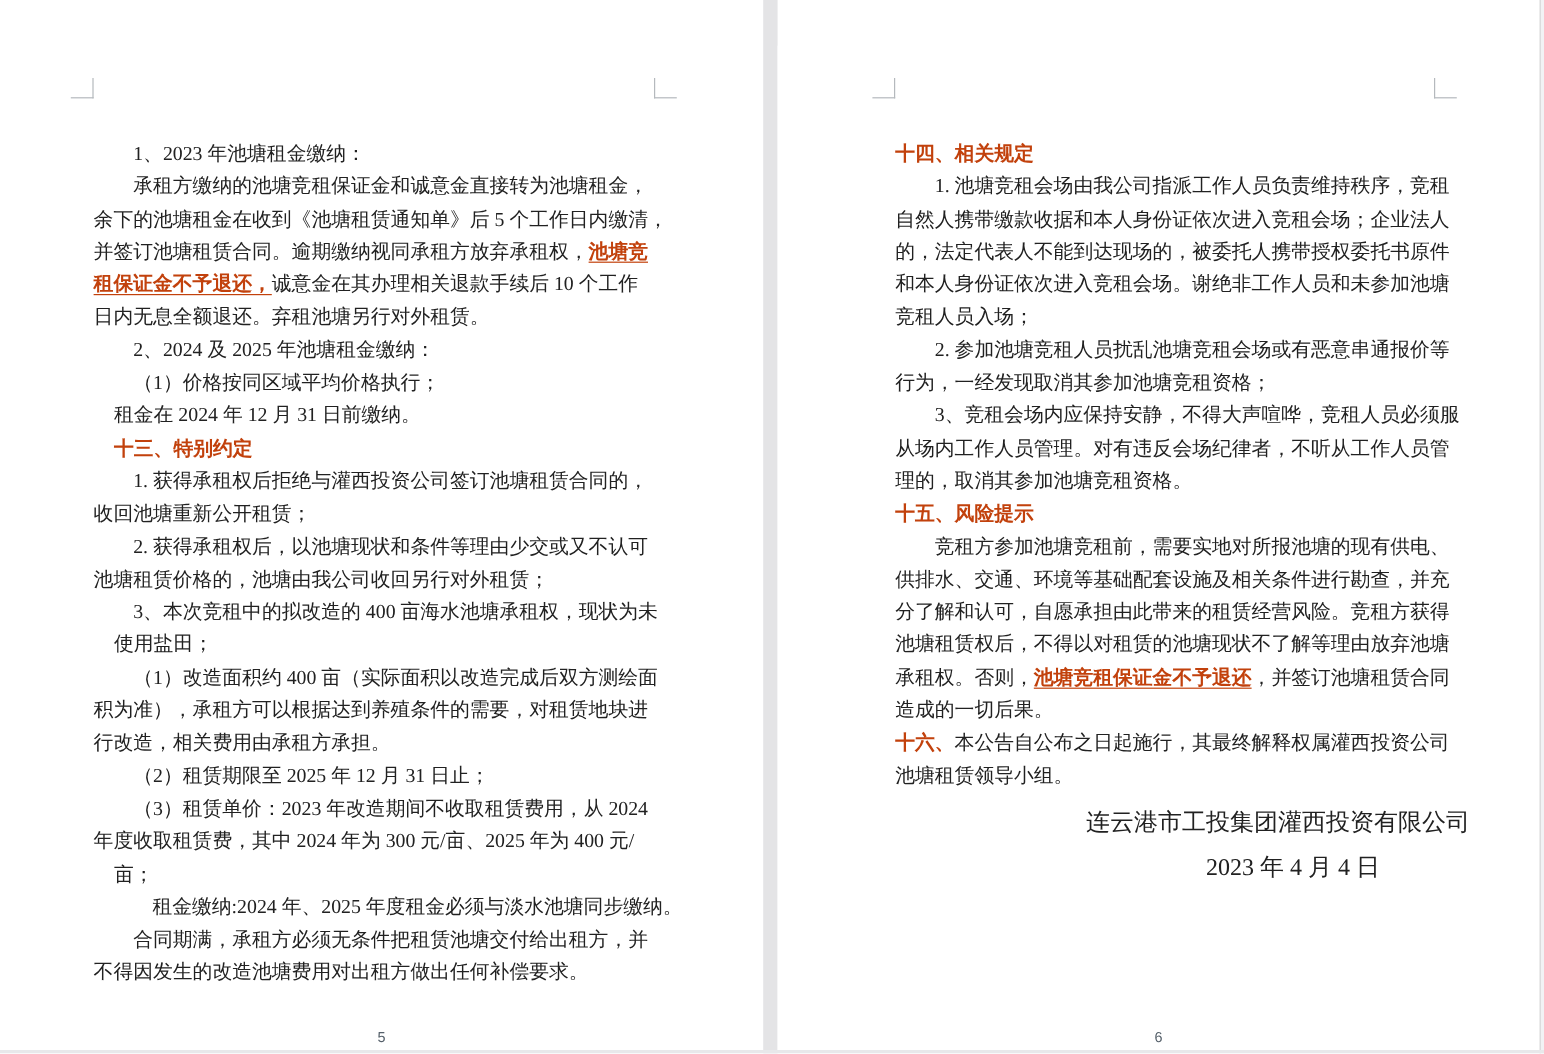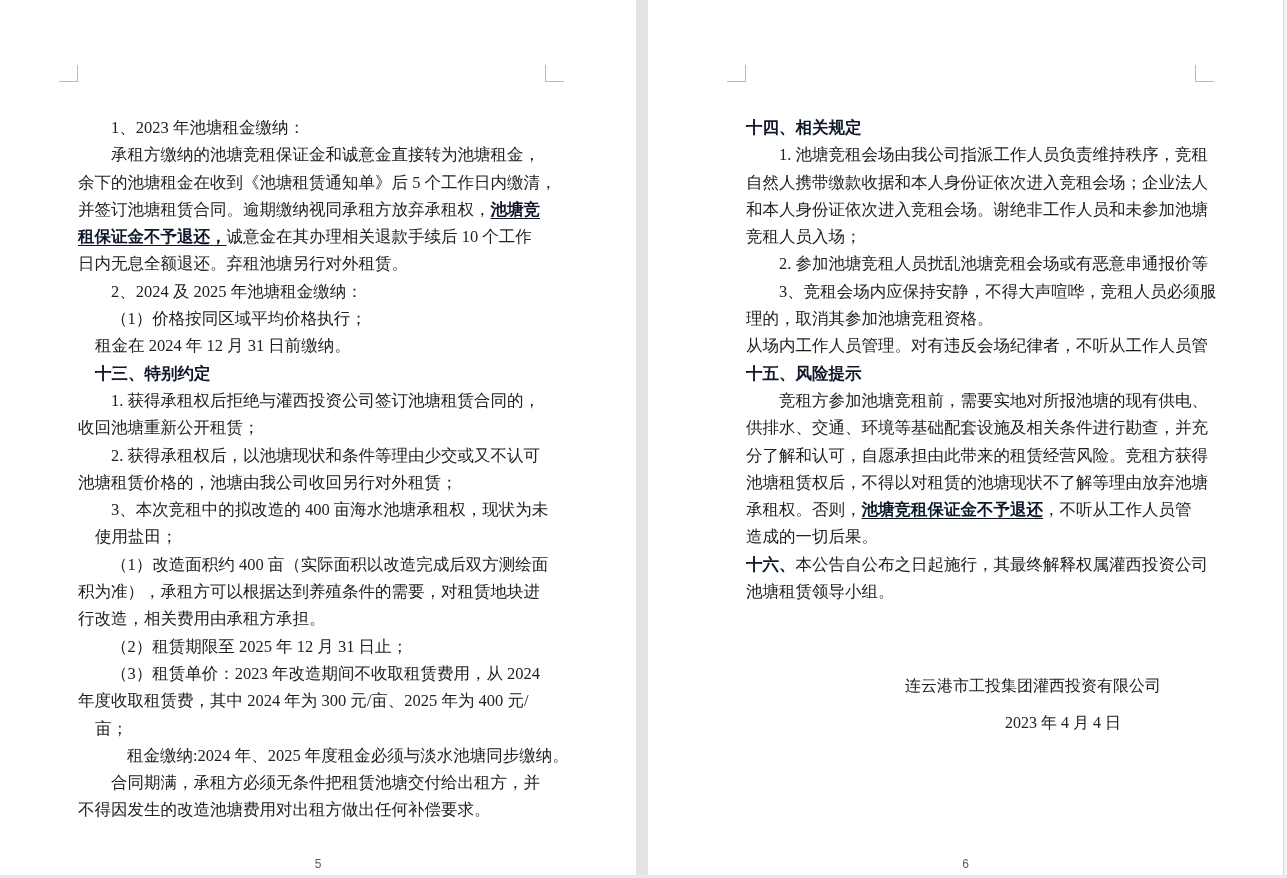--- a/index.html
+++ b/index.html
@@ -26,29 +26,29 @@
   .mark-br{border-left:1px solid #b5b9bd;border-top:1px solid #b5b9bd;}
 
   .textcol{position:absolute;top:76px;font-size:16.5px;}
   .page-left  .textcol{left:78px;width:468px;}
   .page-right .textcol{left:98px;width:452px;}
   .tline{height:27.3px;line-height:27.3px;white-space:nowrap;}
   .ind-0{padding-left:0;}
   .ind-1{padding-left:17px;}
   .ind-2{padding-left:33px;}
   .ind-3{padding-left:49px;text-align:right;}
-  .seg-b{font-weight:bold;color:#0f172a;}
+  .seg-b{font-weight:bold;color:#c2410c;}
   .seg-u{text-decoration:underline;text-underline-offset:3px;}
 
   .page-number{
     position:absolute;top:819px;left:0;width:100%;
     text-align:center;font-size:12px;color:#55606a;
     font-family:"Liberation Sans","DejaVu Sans",sans-serif;
   }
-  .sig-line{position:absolute;font-size:16px;line-height:22px;white-space:nowrap;}
+  .sig-line{position:absolute;font-size:20px;line-height:22px;white-space:nowrap;}
   .sig-company{left:257px;top:637px;}
   .sig-date{left:357px;top:674px;}
 </style>
 </head>
 <body>
 
 <div class="screen">
 
   <div class="page page-left">
     <div class="mark mark-tl" style="left:59px;top:27px;"></div>
@@ -90,32 +90,34 @@
 
   <div class="page page-right">
     <div class="mark mark-tl" style="left:79px;top:27px;"></div>
     <div class="mark mark-tr" style="left:547px;top:27px;"></div>
     <div class="mark mark-bl" style="left:98px;top:861px;"></div>
     <div class="mark mark-br" style="left:547px;top:861px;"></div>
     <div class="textcol">
         <div class="tline ind-0"><span class="seg-b">十四、相关规定</span></div>
         <div class="tline ind-2"><span>1. 池塘竞租会场由我公司指派工作人员负责维持秩序，竞租</span></div>
         <div class="tline ind-0"><span>自然人携带缴款收据和本人身份证依次进入竞租会场；企业法人</span></div>
+        <div class="tline ind-0"><span>的，法定代表人不能到达现场的，被委托人携带授权委托书原件</span></div>
         <div class="tline ind-0"><span>和本人身份证依次进入竞租会场。谢绝非工作人员和未参加池塘</span></div>
         <div class="tline ind-0"><span>竞租人员入场；</span></div>
         <div class="tline ind-2"><span>2. 参加池塘竞租人员扰乱池塘竞租会场或有恶意串通报价等</span></div>
+        <div class="tline ind-0"><span>行为，一经发现取消其参加池塘竞租资格；</span></div>
         <div class="tline ind-2"><span>3、竞租会场内应保持安静，不得大声喧哗，竞租人员必须服</span></div>
+        <div class="tline ind-0"><span>从场内工作人员管理。对有违反会场纪律者，不听从工作人员管</span></div>
         <div class="tline ind-0"><span>理的，取消其参加池塘竞租资格。</span></div>
-        <div class="tline ind-0"><span>从场内工作人员管理。对有违反会场纪律者，不听从工作人员管</span></div>
         <div class="tline ind-0"><span class="seg-b">十五、风险提示</span></div>
         <div class="tline ind-2"><span>竞租方参加池塘竞租前，需要实地对所报池塘的现有供电、</span></div>
         <div class="tline ind-0"><span>供排水、交通、环境等基础配套设施及相关条件进行勘查，并充</span></div>
         <div class="tline ind-0"><span>分了解和认可，自愿承担由此带来的租赁经营风险。竞租方获得</span></div>
         <div class="tline ind-0"><span>池塘租赁权后，不得以对租赁的池塘现状不了解等理由放弃池塘</span></div>
-        <div class="tline ind-0"><span>承租权。否则，</span><span class="seg-b seg-u">池塘竞租保证金不予退还</span><span>，不听从工作人员管</span></div>
+        <div class="tline ind-0"><span>承租权。否则，</span><span class="seg-b seg-u">池塘竞租保证金不予退还</span><span>，并签订池塘租赁合同</span></div>
         <div class="tline ind-0"><span>造成的一切后果。</span></div>
         <div class="tline ind-0"><span class="seg-b">十六、</span><span>本公告自公布之日起施行，其最终解释权属灌西投资公司</span></div>
         <div class="tline ind-0"><span>池塘租赁领导小组。</span></div>
       </div>
     <div class="sig-line sig-company">连云港市工投集团灌西投资有限公司</div>
     <div class="sig-line sig-date">2023 年 4 月 4 日</div>
     <div class="page-number">6</div>
   </div>
 
   <div class="right-edge"></div>

